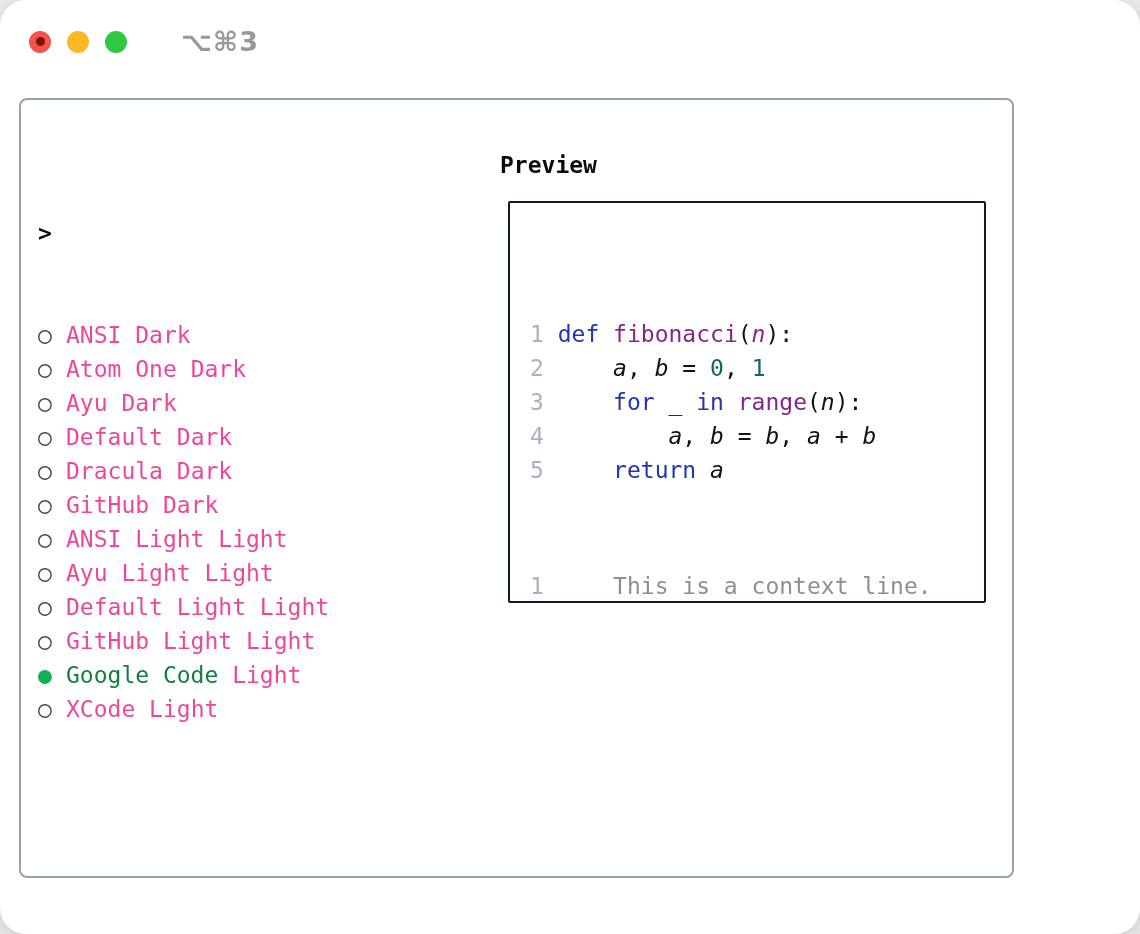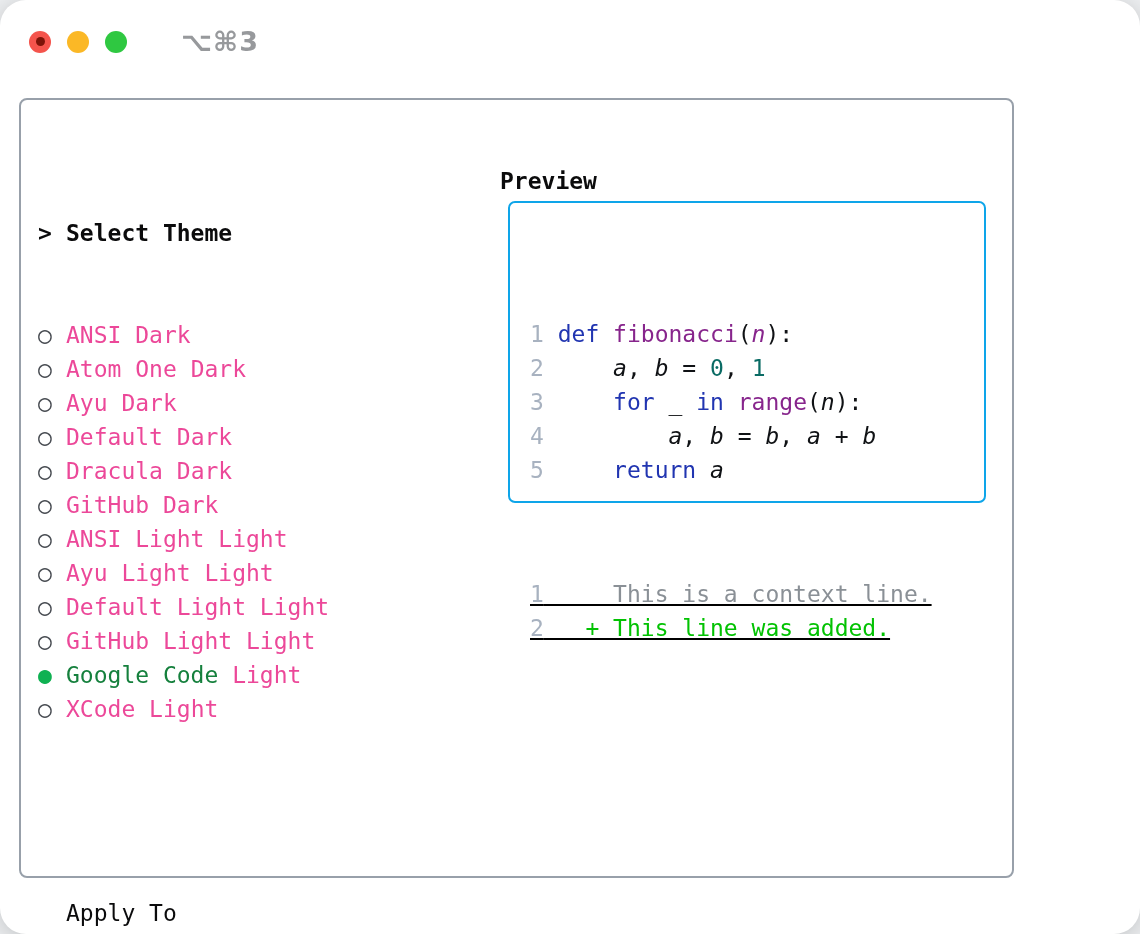--- a/index.html
+++ b/index.html
@@ -60,44 +60,44 @@
   .row .bullet.sel    { color:#0fb152; }
   .row .name    { color:#ec4899; }
   .row.hdr .name { color:#0b0b0c; font-weight:bold; }
   .row.sel .name { color:#15803d; }
   .row .variant { color:#ec4899; }
   .row.spacer { height:34px; }
   .row.subhdr .name { color:#0b0b0c; }
   .indent { display:inline-block; width:28px; }
   
   .preview-label {
-    position:absolute; left:479px; top:64px;
+    position:absolute; left:479px; top:48px;
     font-size:23px; line-height:34px;
     font-weight:bold; color:#0b0b0c;
   }
   .preview-box {
     position:absolute; left:487px; top:101px;
-    width:478px; height:302px;
-    border:2px solid #0ea5e9;
-    border-radius:7px;
+    width:478px; height:402px;
+    border:2px solid #0f172a;
+    border-radius:2px;
     background:#fff;
   }
   .codeblock {
     padding:46px 0 0 20px;
     font-size:23px; line-height:34px;
     white-space:pre;
   }
   .lineno { color:#a8b2c0; }
   .tk-kw   { color:#2135b1; }
   .tk-fn   { color:#87258c; }
   .tk-parm { color:#87258c; font-style:italic; }
   .tk-var  { color:#101215; font-style:italic; }
   .tk-num  { color:#0a6b64; }
   .tk-pl   { color:#101215; }
-  .diffblock { margin-top:22px;text-decoration:underline; }
+  .diffblock { margin-top:14px; }
   .diff-context { color:#8a9096; }
   .diff-deleted { color:#c6281a; }
   .diff-added   { color:#02c202; }
 </style>
 </head>
 <body>
 
 <div class="window">
 
   <div class="titlebar">
@@ -106,35 +106,32 @@
       </span>
     <span class="tl-dot tl-yellow"></span>
     <span class="tl-dot tl-green"></span>
     <span class="win-title">⌥⌘3</span>
   </div>
 
   <div class="panel">
 
     <div class="left-col">
       <div class="row hdr">
-        <span class="bullet cursor">&gt;</span><span class="name">Select Theme</span>
+        <span class="bullet cursor">&gt;</span>
       </div>
       <div id="theme-items"><div class="row"><span class="bullet">○</span><span class="name">ANSI</span><span class="variant"> Dark</span></div><div class="row"><span class="bullet">○</span><span class="name">Atom One</span><span class="variant"> Dark</span></div><div class="row"><span class="bullet">○</span><span class="name">Ayu</span><span class="variant"> Dark</span></div><div class="row"><span class="bullet">○</span><span class="name">Default</span><span class="variant"> Dark</span></div><div class="row"><span class="bullet">○</span><span class="name">Dracula</span><span class="variant"> Dark</span></div><div class="row"><span class="bullet">○</span><span class="name">GitHub</span><span class="variant"> Dark</span></div><div class="row"><span class="bullet">○</span><span class="name">ANSI Light</span><span class="variant"> Light</span></div><div class="row"><span class="bullet">○</span><span class="name">Ayu Light</span><span class="variant"> Light</span></div><div class="row"><span class="bullet">○</span><span class="name">Default Light</span><span class="variant"> Light</span></div><div class="row"><span class="bullet">○</span><span class="name">GitHub Light</span><span class="variant"> Light</span></div><div class="row sel"><span class="bullet sel">●</span><span class="name">Google Code</span><span class="variant"> Light</span></div><div class="row"><span class="bullet">○</span><span class="name">XCode</span><span class="variant"> Light</span></div></div>
       <div class="row spacer"></div>
-      <div class="row subhdr">
-        <span class="indent"></span><span class="name">Apply To</span>
-      </div>
       
       
       
     </div>
 
     <div class="preview-label">Preview</div>
 
     <div class="preview-box">
       <div class="codeblock">
         <div id="code-lines"><div><span class="lineno">1 </span><span class="tk-kw">def</span><span class="tk-pl"> </span><span class="tk-fn">fibonacci</span><span class="tk-pl">(</span><span class="tk-parm">n</span><span class="tk-pl">):</span></div><div><span class="lineno">2 </span><span class="tk-pl">    </span><span class="tk-var">a</span><span class="tk-pl">, </span><span class="tk-var">b</span><span class="tk-pl"> = </span><span class="tk-num">0</span><span class="tk-pl">, </span><span class="tk-num">1</span></div><div><span class="lineno">3 </span><span class="tk-pl">    </span><span class="tk-kw">for</span><span class="tk-pl"> _ </span><span class="tk-kw">in</span><span class="tk-pl"> </span><span class="tk-fn">range</span><span class="tk-pl">(</span><span class="tk-var">n</span><span class="tk-pl">):</span></div><div><span class="lineno">4 </span><span class="tk-pl">        </span><span class="tk-var">a</span><span class="tk-pl">, </span><span class="tk-var">b</span><span class="tk-pl"> = </span><span class="tk-var">b</span><span class="tk-pl">, </span><span class="tk-var">a</span><span class="tk-pl"> + </span><span class="tk-var">b</span></div><div><span class="lineno">5 </span><span class="tk-pl">    </span><span class="tk-kw">return</span><span class="tk-pl"> </span><span class="tk-var">a</span></div></div>
-        <div id="diff-lines" class="diffblock"><div><span class="lineno">1</span><span class="diff-context">     This is a context line.</span></div><div><span class="lineno">2</span><span class="diff-added">   + This line was added.</span></div></div>
+        <div id="diff-lines" class="diffblock"><div><span class="lineno">1</span><span class="diff-context">     This is a context line.</span></div></div>
       </div>
     </div>
 
   </div>
 </div>
 
 </body></html>

